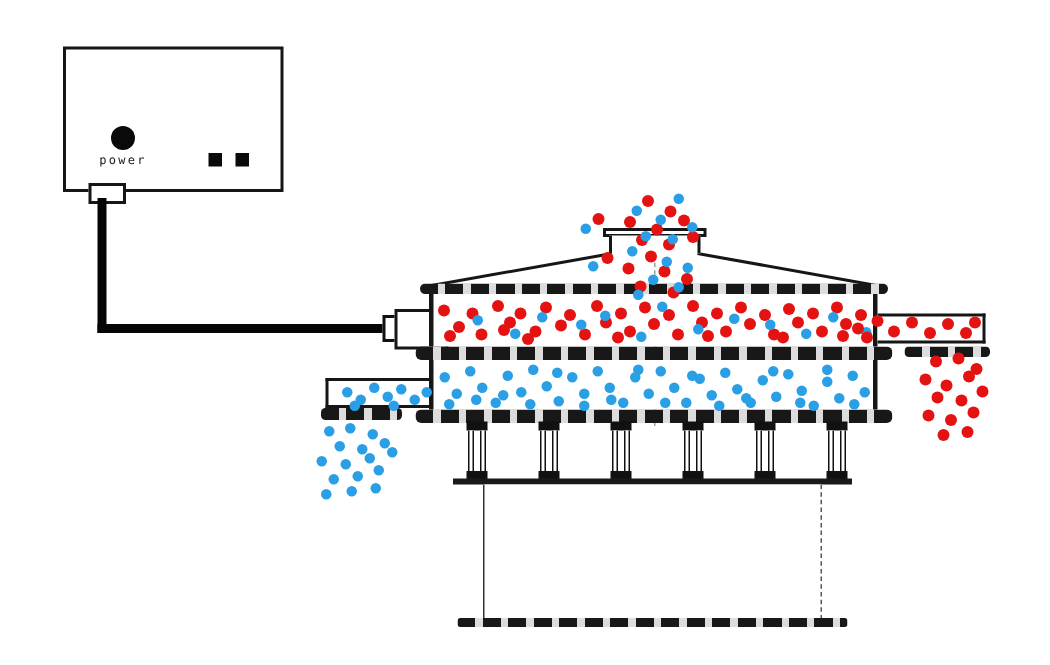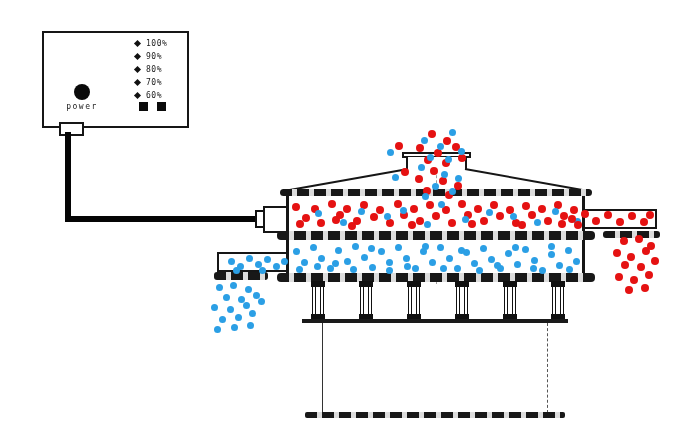--- a/index.html
+++ b/index.html
@@ -73,42 +73,20 @@
   .particle { position:absolute; border-radius:50%; }
 </style>
 </head>
 <body>
 
 <div class="stage">
 
   <div class="ctrl-box">
     <div class="power-btn"></div>
     <div class="power-label">power</div>
-    <div class="led-list">
-      <div class="led-row">
-        <span class="led-bullet"></span>
-        <span class="led-label">100%</span>
-      </div>
-      <div class="led-row">
-        <span class="led-bullet"></span>
-        <span class="led-label">90%</span>
-      </div>
-      <div class="led-row">
-        <span class="led-bullet"></span>
-        <span class="led-label">80%</span>
-      </div>
-      <div class="led-row">
-        <span class="led-bullet"></span>
-        <span class="led-label">70%</span>
-      </div>
-      <div class="led-row">
-        <span class="led-bullet"></span>
-        <span class="led-label">60%</span>
-      </div>
-    </div>
     <div class="sq-row">
       <div class="ind-square"></div>
       <div class="ind-square"></div>
     </div>
   </div>
 
   <div class="cable-tab"></div>
   <div class="cable-v"></div>
   <div class="cable-h"></div>
   <div class="plug-nub"></div>

